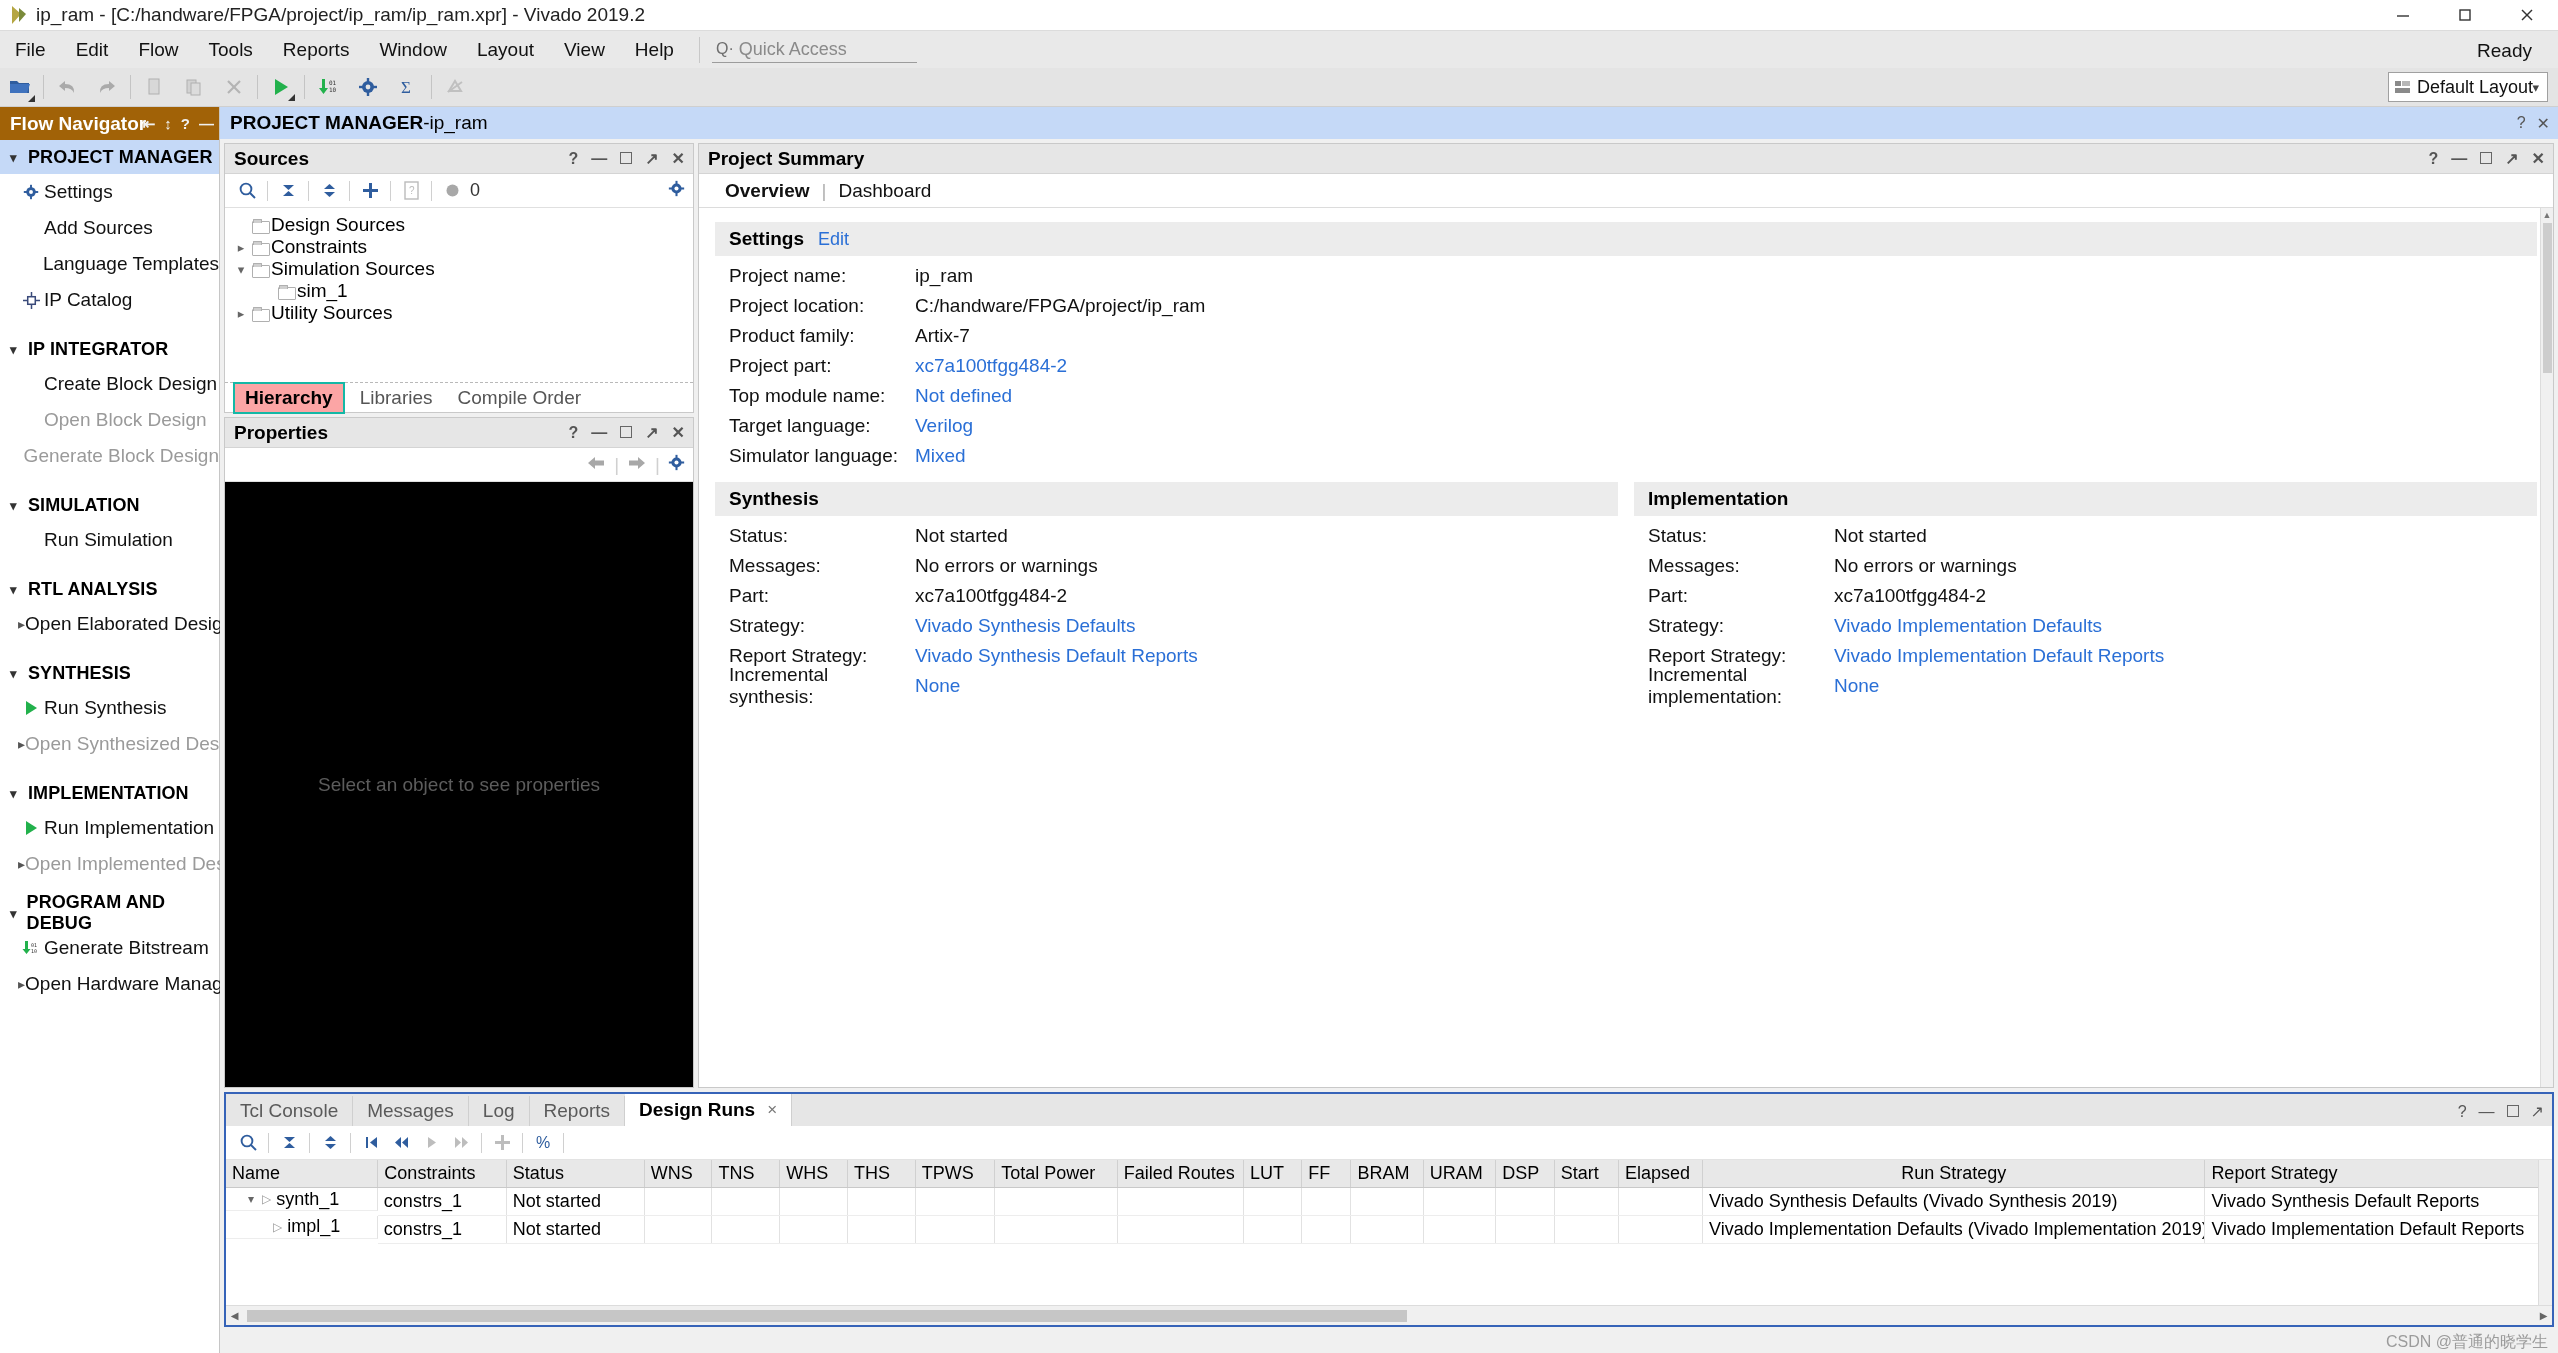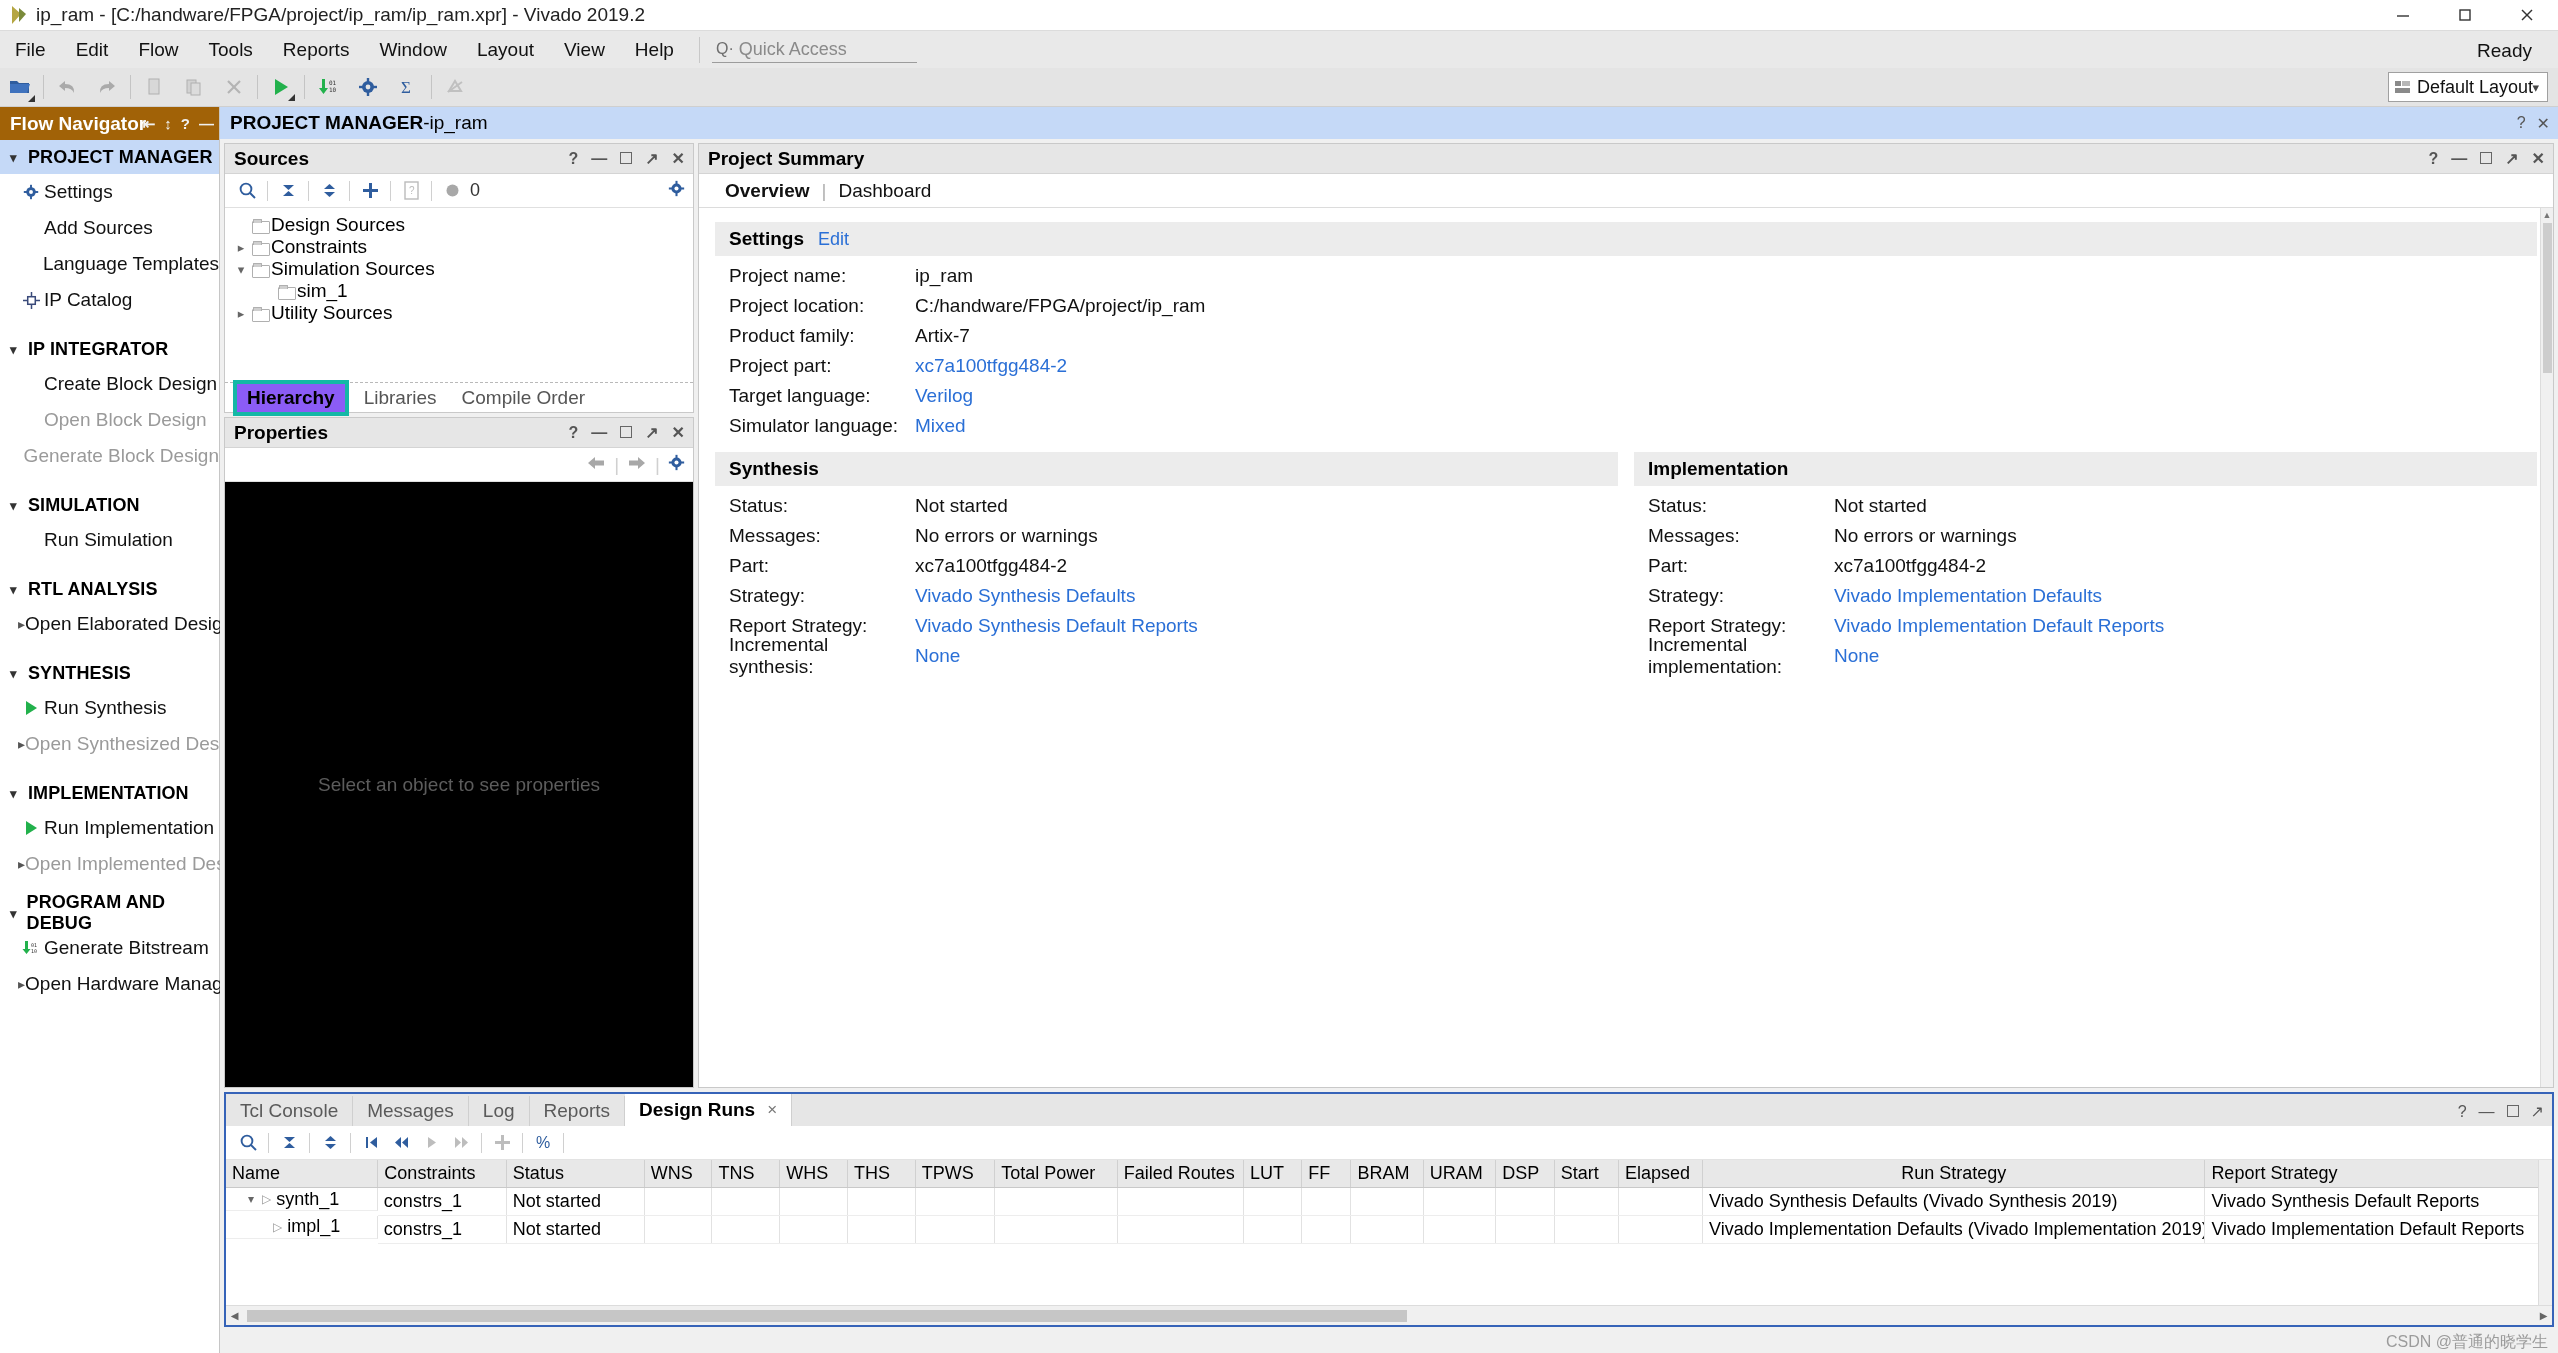--- a/index.html
+++ b/index.html
@@ -134,21 +134,21 @@
   
   .tree { flex:1; overflow:hidden; padding-top:6px; background:#fff; }
   .tree-row { height: 22px; display:flex; align-items:center; font-size:19px; }
   .tree-arrow { width:16px; text-align:center; color:#666; font-size:13px; flex:none;}
   .tree-folder { width:22px; display:flex; justify-content:center; flex:none;}
   .tabs-row {
     height: 30px; border-top:1px dashed #b9b9b9; display:flex; align-items:center;
     padding-left:8px; gap:5px; flex:none; background:#fff;
   }
   .stab { font-size:19px; color:#555; padding:3px 10px; }
-  .stab.active { color:#000; font-weight:bold; border:4px solid #14b8a6; background:#8b5cf6; }
+  .stab.active { color:#000; font-weight:bold; border:2px solid #14b8a6; background:#fca5a5; }
 
   .props-body { flex:1; display:flex; align-items:center; justify-content:center;
                 color:#5c5c5c; font-size:19px; background:#000000; }
 
   
   .ps-tabs { height:34px; background:#fff; display:flex; align-items:center;
              padding-left:14px; gap:0; border-bottom:1px solid #dcdcdc; flex:none;}
   .ps-tab { font-size:19px; padding:0 12px; color:#111; }
   .ps-tab.active { font-weight:bold; }
   .ps-divider { color:#b0b0b0; }
@@ -719,20 +719,24 @@
                   </div>
                   <div class="kv">
                     <span class="k">Product family:</span>
                     <span class="v">Artix-7</span>
                   </div>
                   <div class="kv">
                     <span class="k">Project part:</span>
                     <span class="v link">xc7a100tfgg484-2</span>
                   </div>
                   <div class="kv">
+                    <span class="k">Top module name:</span>
+                    <span class="v link">Not defined</span>
+                  </div>
+                  <div class="kv">
                     <span class="k">Target language:</span>
                     <span class="v link">Verilog</span>
                   </div>
                   <div class="kv">
                     <span class="k">Simulator language:</span>
                     <span class="v link">Mixed</span>
                   </div>
                 </div>
             </div>
 

